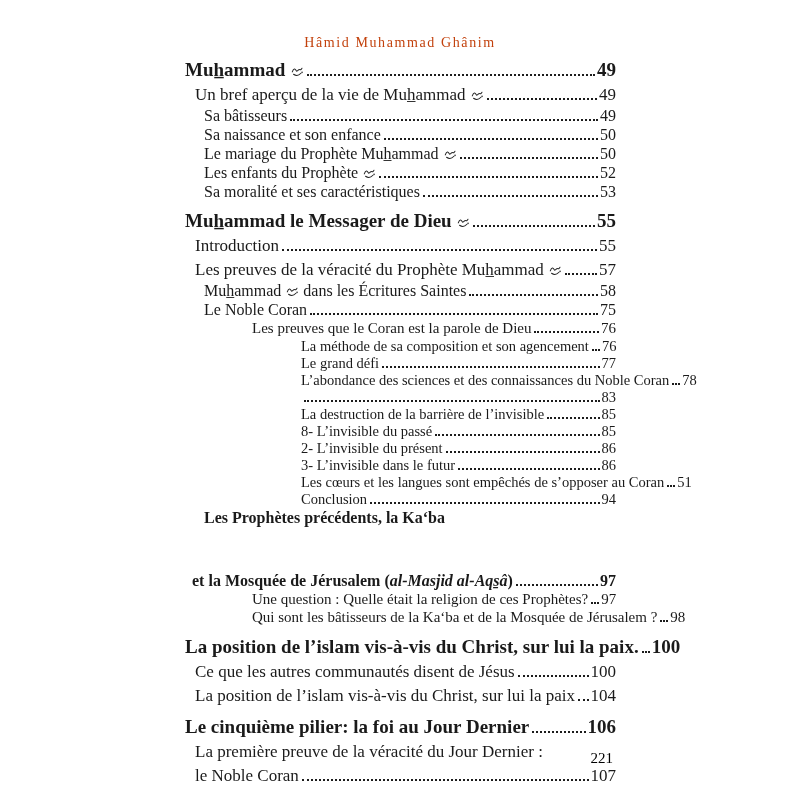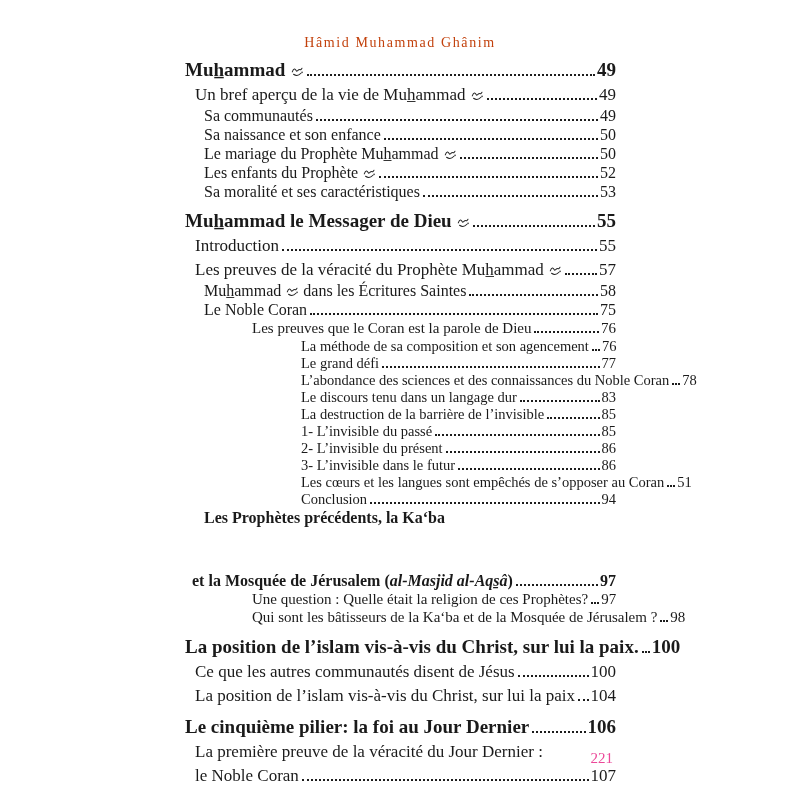--- a/index.html
+++ b/index.html
@@ -31,21 +31,21 @@
 
   .sb{font-weight:bold;}
   .hang{margin-left:7px;margin-top:44px;}
   .label i{font-style:italic;}
 
   .saw{display:inline-block;width:12px;height:12px;vertical-align:baseline;transform:translateY(1px);margin:0 1px;}
   .saw svg{display:block;}
 
   .folio{
     position:absolute;top:750px;left:185px;width:428px;
-    text-align:right;font-size:15px;color:#ec4899;
+    text-align:right;font-size:15px;color:#000000;
   }
 </style>
 </head>
 <body>
 
 <div class="sheet">
   <div class="running-head">Hâmid Muhammad Ghânim</div>
 
   <div class="toc">
       <div class="row lv1 b">
@@ -60,21 +60,21 @@
       <div class="row lv2">
     <span class="label">Un bref aperçu de la vie de Muh̲ammad <span class="saw"><svg width="12" height="12" viewBox="0 0 14 14" fill="none" stroke="#222" stroke-width="1.2" stroke-linecap="round">
               <path d="M1.5 8 C3 3.5 4.8 4.2 6 6.5 C7.2 8.8 8.6 4.4 10.2 5.4 C11.3 6.1 12.2 4.8 12.8 3.8"></path>
               <path d="M3 10.8 C5.8 12.8 9.2 12.2 11.6 9.6"></path>
               <circle cx="12.9" cy="8.6" r="0.9" fill="#222" stroke="none"></circle>
             </svg></span></span>
     <span class="dots"></span>
     <span class="pg">49</span>
   </div>
       <div class="row lv3">
-    <span class="label">Sa communautés</span>
+    <span class="label">Sa bâtisseurs</span>
     <span class="dots"></span>
     <span class="pg">49</span>
   </div>
       <div class="row lv3">
     <span class="label">Sa naissance et son enfance</span>
     <span class="dots"></span>
     <span class="pg">50</span>
   </div>
       <div class="row lv3">
     <span class="label">Le mariage du Prophète Muh̲ammad <span class="saw"><svg width="12" height="12" viewBox="0 0 14 14" fill="none" stroke="#222" stroke-width="1.2" stroke-linecap="round">
@@ -150,31 +150,30 @@
     <span class="label">Le grand défi</span>
     <span class="dots"></span>
     <span class="pg">77</span>
   </div>
       <div class="row lv5">
     <span class="label">L’abondance des sciences et des connaissances du Noble Coran</span>
     <span class="dots"></span>
     <span class="pg">78</span>
   </div>
       <div class="row lv5">
-    <span class="label">Le discours tenu dans un langage dur</span>
     <span class="dots"></span>
     <span class="pg">83</span>
   </div>
       <div class="row lv5">
     <span class="label">La destruction de la barrière de l’invisible</span>
     <span class="dots"></span>
     <span class="pg">85</span>
   </div>
       <div class="row lv5">
-    <span class="label">1- L’invisible du passé</span>
+    <span class="label">8- L’invisible du passé</span>
     <span class="dots"></span>
     <span class="pg">85</span>
   </div>
       <div class="row lv5">
     <span class="label">2- L’invisible du présent</span>
     <span class="dots"></span>
     <span class="pg">86</span>
   </div>
       <div class="row lv5">
     <span class="label">3- L’invisible dans le futur</span>

